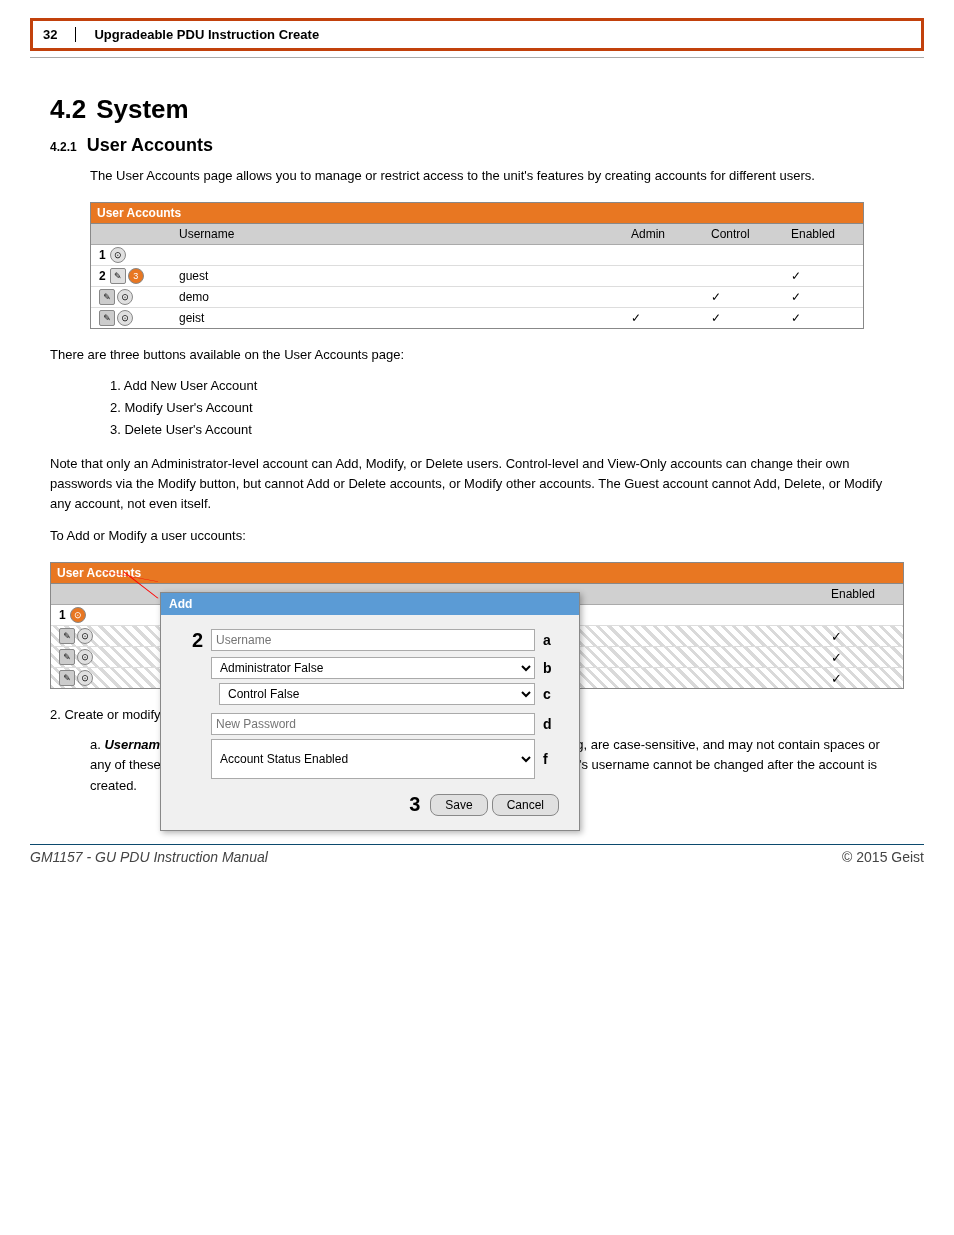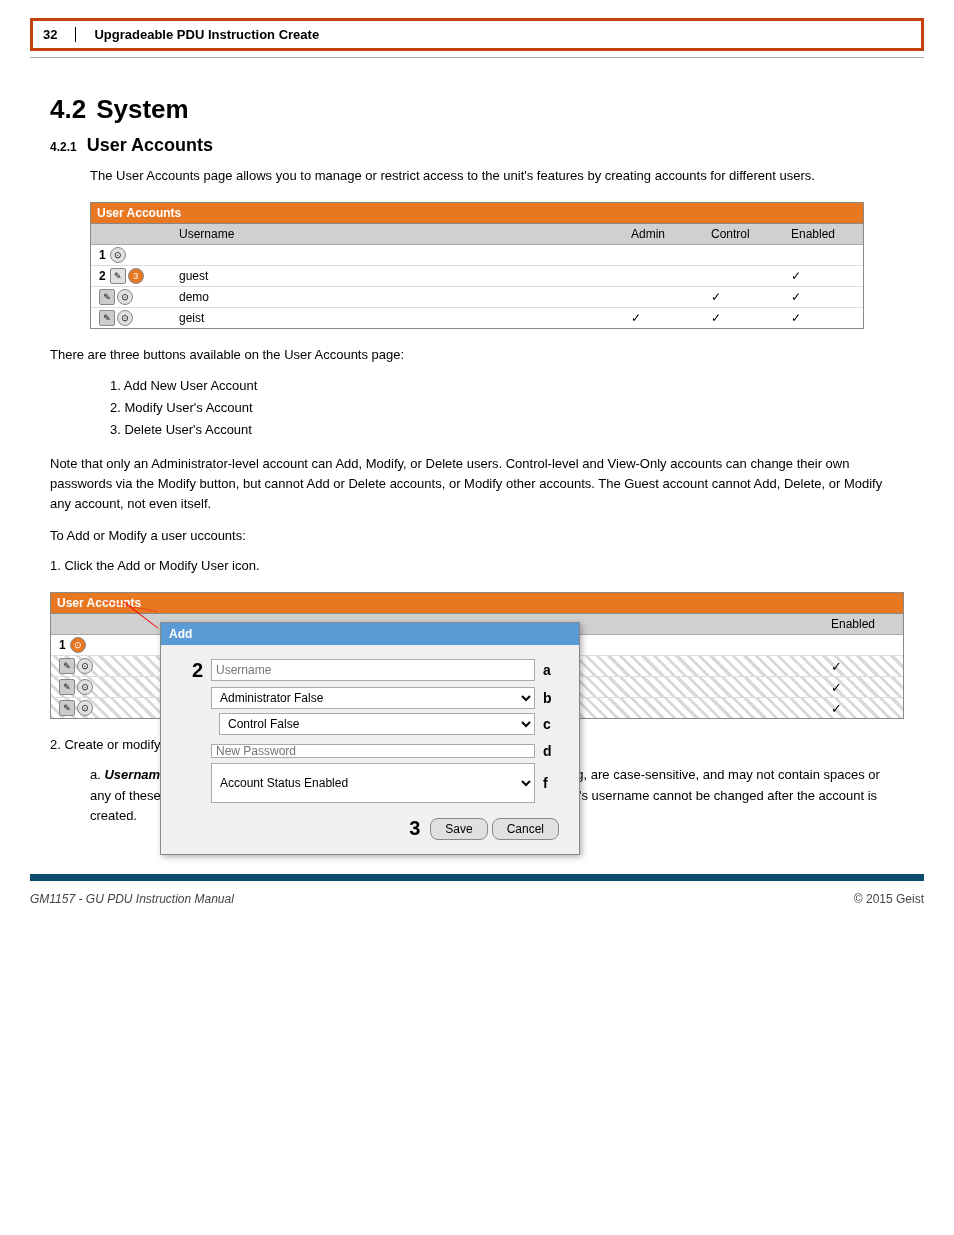--- a/index.html
+++ b/index.html
@@ -220,25 +220,25 @@
       border: 1px solid #888;
       background: #e0e0e0;
       cursor: pointer;
       border-radius: 8px;
     }
 
     
     .page-footer {
       position: relative;
       margin: 18px 30px 0 30px;
-      border-top: 7px solid #0c4a6e;
-      padding-top: 11px;
+      border-top: 1px solid #0c4a6e;
+      padding-top: 4px;
       display: flex;
       justify-content: space-between;
-      font-size: 12px;
+      font-size: 14px;
       color: #444;
     }
 
     .italic-text { font-style: italic; }
 
     hr.section-rule {
       border: none;
       border-top: 1px solid #aaa;
       margin: 6px 30px;
     }
@@ -401,21 +401,20 @@
   <p class="body-text-full" style="margin-top:12px;">There are three buttons available on the User Accounts page:</p>
   <ol class="list-items" style="list-style:none;">
     <li>1. Add New User Account</li>
     <li>2. Modify User's Account</li>
     <li>3. Delete User's Account</li>
   </ol>
 
   <p class="body-text-full" style="margin-top:10px;">Note that only an Administrator-level account can Add, Modify, or Delete users. Control-level and View-Only accounts can change their own passwords via the Modify button, but cannot Add or Delete accounts, or Modify other accounts.  The Guest account cannot Add, Delete, or Modify any account, not even itself.</p>
 
   <p class="body-text-full" style="margin-top:12px;">To Add or Modify a user uccounts:</p>
-  <p class="body-text-full">1. Click the Add or Modify User icon.</p>
 
   <div class="outer-wrapper" style="margin: 16px 0 16px 0; position:relative;">
 
     <div class="ua-container2">
       <div class="ua-header-bar2">User Accounts</div>
       <table class="ua-table2">
         <thead>
           <tr>
             <th style="width:80px;"></th>
             <th></th>
@@ -499,21 +498,21 @@
 
             <div class="field-with-label" style="margin-bottom:8px;padding-left:8px;">
               <select style="flex:1; height:22px; border:1px solid #aaa; background:#fff; font-size:12px;">
                 <option>Control False</option>
                 <option>Control True</option>
               </select>
               <span class="letter-label">c</span>
             </div>
 
             <div class="field-with-label" style="margin-bottom:4px;">
-              <input type="password" style="flex: 1 1 0%; height: 14px; border: 1px solid rgb(170, 170, 170); background: rgb(255, 255, 255); font-size: 12px; padding: 1px 4px;" placeholder="New Password">
+              <input type="password" style="flex: 1 1 0%; height: 22px; border: 1px solid rgb(170, 170, 170); background: rgb(255, 255, 255); font-size: 12px; padding: 1px 4px;" placeholder="New Password">
               <span class="letter-label">d</span>
             </div>
 
 
             <div class="field-with-label" style="margin-bottom:0;">
               <select style="flex:1; height:40px; border:1px solid #aaa; background:#fff; font-size:12px;">
                 <option>Account Status Enabled</option>
                 <option>Account Status Disabled</option>
               </select>
               <span class="letter-label">f</span>

